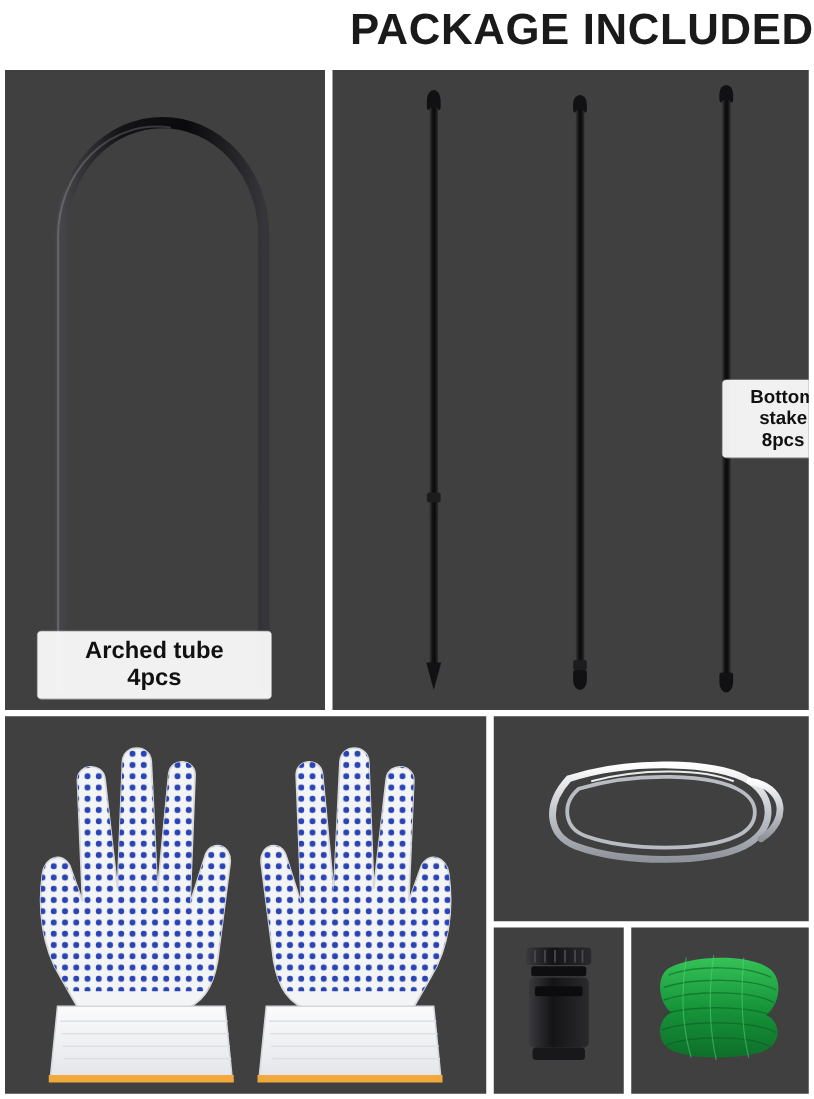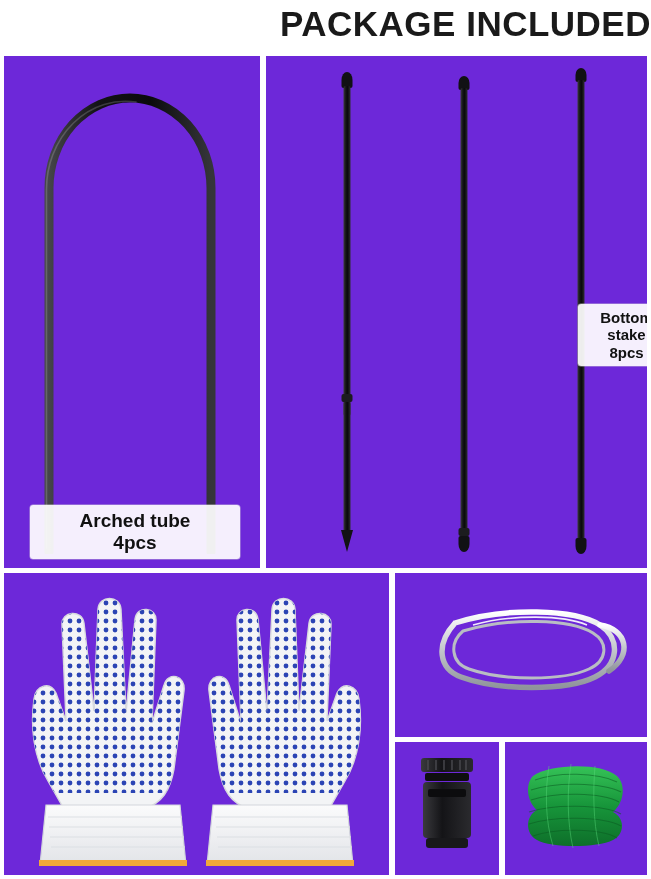--- a/index.html
+++ b/index.html
@@ -29,21 +29,21 @@
     font-size: 35px;
     font-weight: 700;
     letter-spacing: 0.5px;
     color: #1a1a1a;
     font-family: "Liberation Sans", sans-serif;
   }
 
   
   .panel {
     position: absolute;
-    background: #6d28d9;
+    background: #404040;
     overflow: hidden;
   }
   #panel-arch   { left: 4px;   top: 56px;  width: 256px; height: 512px; }
   #panel-poles  { left: 266px; top: 56px;  width: 381px; height: 512px; }
   #panel-gloves { left: 4px;   top: 573px; width: 385px; height: 302px; }
   #panel-clips  { left: 395px; top: 573px; width: 252px; height: 164px; }
   #panel-netclip{ left: 395px; top: 742px; width: 104px; height: 133px; }
   #panel-netting{ left: 505px; top: 742px; width: 142px; height: 133px; }
 
   
@@ -55,21 +55,21 @@
     font-size: 17px;
     font-weight: 700;
     color: #111;
     line-height: 1.16;
     padding: 5px 8px;
     white-space: pre-line;
     box-shadow: 0 0 0 0.5px rgba(220,220,220,0.7);
   }
   .chip.small { font-size: 15px; }
 
-  #chip-arch      { left: 26px;  top: 449px; width: 210px; font-size: 19px; }
+  #chip-arch      { left: 26px;  top: 449px; width: 187px; font-size: 19px; }
   #chip-bottom    { left: 312px; top: 248px; width: 97px;  }
 
   
   .arch-wrap {
     position: absolute;
     left: 28px;
     top: 22px;
     width: 196px;
     height: 476px;
   }

